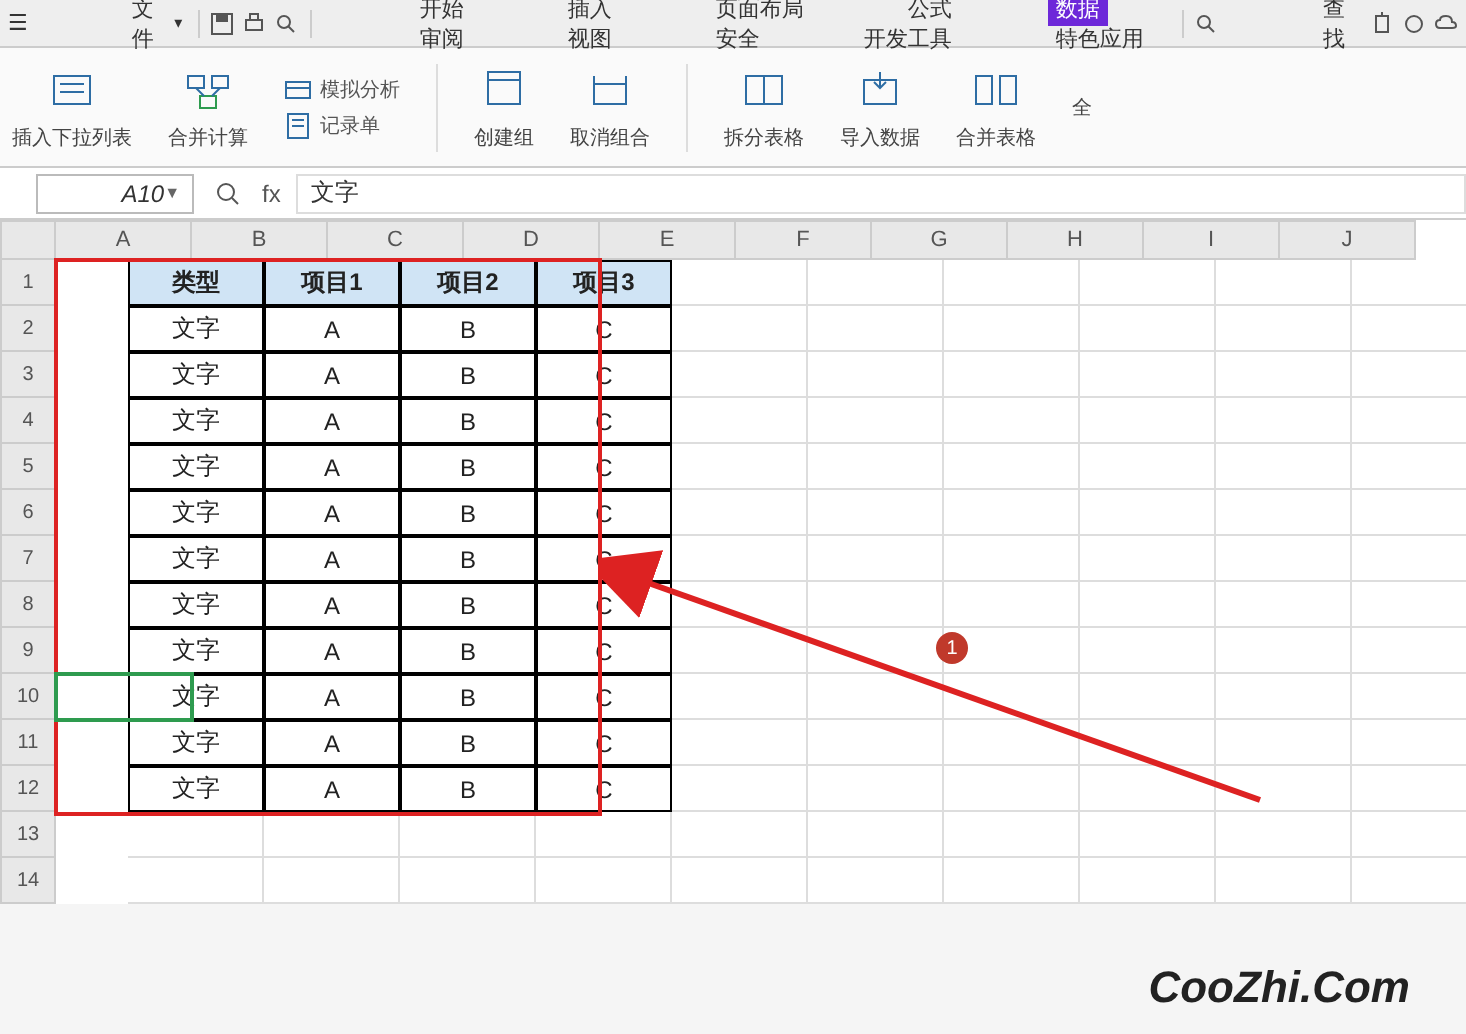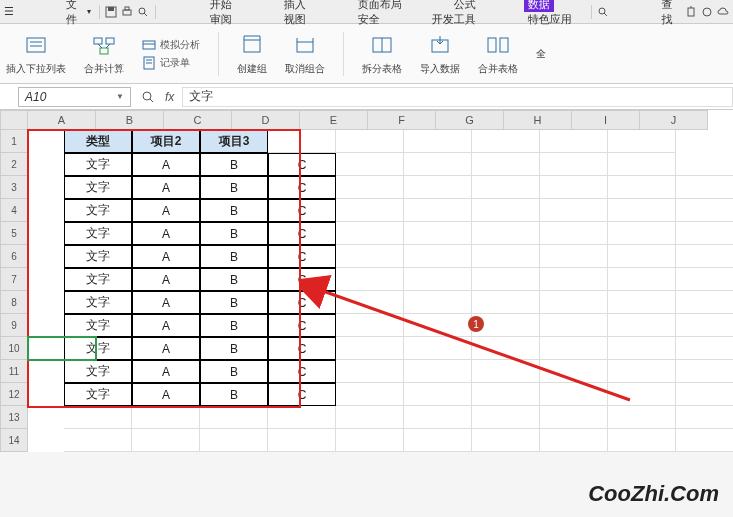--- a/index.html
+++ b/index.html
@@ -14,24 +14,24 @@
   .ribbon { height: 60px; background: #fafafa; border-bottom: 1px solid #ccc; display: flex; align-items: center; padding: 2px 6px; gap: 18px; font-size: 11px; color: #555; }
   .ribbon-group { display: flex; flex-direction: column; align-items: center; gap: 2px; }
   .ribbon-group .ricon { width: 28px; height: 28px; display: flex; align-items: center; justify-content: center; color: #2e6da4; }
   .ribbon-group .rlabel { font-size: 10px; color: #444; white-space: nowrap; }
   .ribbon-group.disabled .ricon, .ribbon-group.disabled .rlabel { color: #bbb; }
   .ribbon-sep { width: 1px; height: 44px; background: #ddd; }
   .ribbon-col { display:flex; flex-direction:column; gap:4px; font-size:10px; }
   .ribbon-col .row { display:flex; align-items:center; gap:4px; }
   
   .formula-bar { height: 26px; background: #fff; border-bottom: 1px solid #ccc; display: flex; align-items: center; font-size: 12px; }
-  .name-box { width: 113px; height: 20px; border: 1px solid #bbb; margin-left: 18px; padding: 0 6px; display: flex; align-items: center; justify-content: space-between; font-style: italic; color: #333; }
+  .name-box { width: 79px; height: 20px; border: 1px solid #bbb; margin-left: 18px; padding: 0 6px; display: flex; align-items: center; justify-content: flex-end; font-style: italic; color: #333; }
   .name-box .dd { font-size: 8px; color: #666; }
   .fb-icons { display: flex; gap: 6px; margin: 0 10px; color: #555; }
-  .fx { font-style: italic; color: #555; margin-right: 8px; font-size: 12px; }
+  .fx { color: #555; margin-right: 8px; font-size: 12px; }
   .formula-input { flex: 1; height: 20px; border: 1px solid #ddd; padding: 0 6px; font-size: 12px; display:flex; align-items:center; color:#333; }
   
   .sheet-area { position: relative; background: #fff; }
   .col-headers { display: flex; height: 20px; }
   .corner { width: 28px; background: #e8e8e8; border: 1px solid #ccc; }
   .col-h { flex: 0 0 68px; background: #e8e8e8; border: 1px solid #ccc; border-left: none; display: flex; align-items: center; justify-content: center; font-size: 11px; color: #555; }
   
   .grid-body { display: flex; }
   .row-headers { display: flex; flex-direction: column; }
   .row-h { width: 28px; height: 23px; background: #e8e8e8; border: 1px solid #ccc; border-top: none; display: flex; align-items: center; justify-content: center; font-size: 10px; color: #555; }
@@ -42,21 +42,21 @@
   
   .data-border { position: absolute; border: 2px solid #d22; pointer-events: none; }
   .active-cell { position: absolute; border: 2px solid #2e9b4f; pointer-events: none; }
   
   .thead-cell { background: #d0e4f5 !important; font-weight: bold; border: 1px solid #000 !important; }
   .tdata-cell { border: 1px solid #000 !important; }
   
   .arrow { position: absolute; pointer-events: none; }
   .badge { position:absolute; width:16px; height:16px; border-radius:50%; background:#c0392b; color:#fff; font-size:10px; display:flex; align-items:center; justify-content:center; }
   
-  .watermark { position: absolute; right: 14px; bottom: 10px; font-size: 22px; font-weight: bold; font-style: italic; color: #222; }
+  .watermark { position: absolute; right: 28px; bottom: 10px; font-size: 22px; font-weight: bold; font-style: italic; color: #222; }
   
   svg { display:block; }
 </style>
 </head>
 <body>
 
 <div class="menubar">
   <span class="icon">☰</span>
   <span class="menu-item">文件</span>
   <span class="icon" style="font-size:8px;">▾</span>
@@ -251,20 +251,21 @@
         <div class="row-h">13</div>
         <div class="row-h">14</div>
       </div>
     <div class="cells" id="cells-container">
 
       <div class="data-border" style="left:-1px; top:-1px; width:274px; height:279px;"></div>
 
       <div class="active-cell" style="left:-1px; top:206px; width:70px; height:25px;"></div>
     <div class="cell-row">
           <div class="cell thead-cell">类型</div>
+          <div class="cell thead-cell">项目1</div>
           <div class="cell thead-cell">项目2</div>
           <div class="cell thead-cell">项目3</div>
           <div class="cell"></div>
           <div class="cell"></div>
           <div class="cell"></div>
           <div class="cell"></div>
           <div class="cell"></div>
           <div class="cell"></div>
         </div>
         <div class="cell-row">

